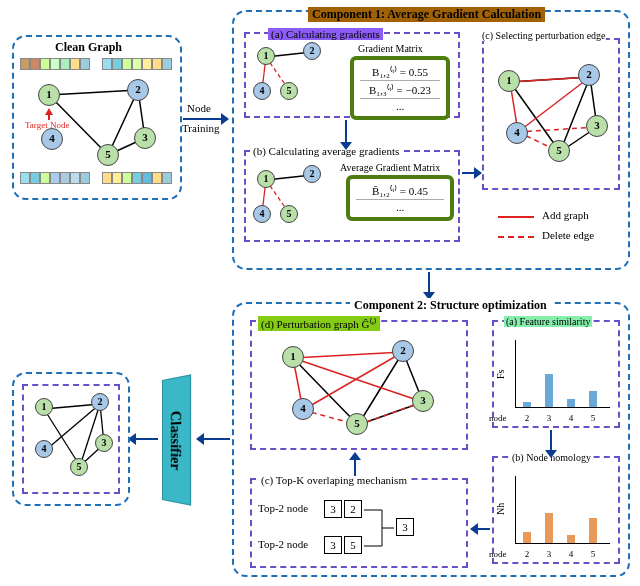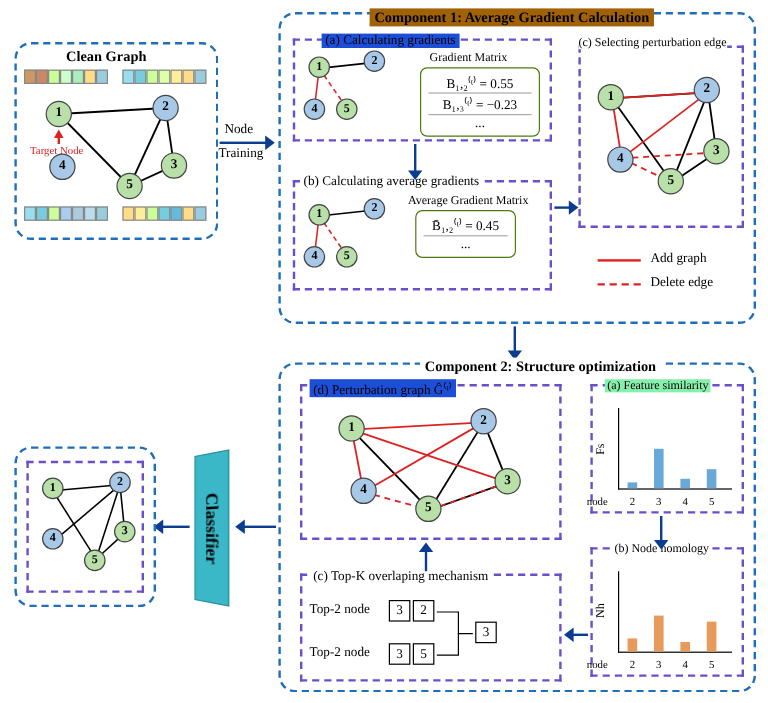--- a/index.html
+++ b/index.html
@@ -57,21 +57,21 @@
   .feature-bar span {
     width: 10px; height: 12px; border: 0.5px solid #888;
   }
   .arrow-head {
     position: absolute;
     width: 0; height: 0;
   }
   .label { position: absolute; font-size: 11px; }
   .grad-box {
     position: absolute;
-    border: 1px solid #4d7c0f;
+    border: 4px solid #4d7c0f;
     border-radius: 6px;
     background: #fff;
     padding: 3px 6px;
     text-align: center;
     font-size: 11px;
     font-family: 'Times New Roman', serif;
   }
   .grad-box div { border-bottom: 0.5px solid #aaa; padding: 1px 0; }
   .grad-box div:last-child { border-bottom: none; }
   .legend-line {
@@ -172,21 +172,21 @@
 
 <div class="label" style="left:187px; top:102px;">Node</div>
 <div class="label" style="left:182px; top:122px;">Training</div>
 <div style="position:absolute;left:183px;top:118px;width:40px;height:2px;background:#0a3d8f;"></div>
 <div class="arrow-head" style="left:221px;top:113px;border-left:8px solid #0a3d8f;border-top:6px solid transparent;border-bottom:6px solid transparent;"></div>
 
 <div class="dashed-box blue-box" style="left:232px; top:10px; width:398px; height:260px;"></div>
 <div class="title" style="left:308px; top:7px; background:#a16207; padding:0 4px;">Component 1: Average Gradient Calculation</div>
 
 <div class="dashed-box purple-box" style="left:244px; top:32px; width:216px; height:86px;"></div>
-<div class="subtitle" style="left:268px; top:28px; background:#1d4ed8; padding:0 3px;">(a) Calculating gradients</div>
+<div class="subtitle" style="left:268px; top:28px; background:#8b5cf6; padding:0 3px;">(a) Calculating gradients</div>
 <svg class="edges" style="left:244px;top:32px" width="110" height="90">
   <line x1="22" y1="25" x2="68" y2="20" stroke="#000" stroke-width="1.3"></line>
   <line x1="22" y1="25" x2="18" y2="58" stroke="#d22" stroke-width="1.3"></line>
   <line x1="22" y1="25" x2="45" y2="58" stroke="#d22" stroke-width="1.3" stroke-dasharray="4 3"></line>
 </svg>
 <div class="node node-sm green" style="left:257px; top:47px;">1</div>
 <div class="node node-sm blue" style="left:303px; top:42px;">2</div>
 <div class="node node-sm blue" style="left:253px; top:82px;">4</div>
 <div class="node node-sm green" style="left:280px; top:82px;">5</div>
 <div class="subtitle" style="left:358px; top:43px; font-size:10px;">Gradient Matrix</div>
@@ -201,21 +201,21 @@
 <svg class="edges" style="left:244px;top:155px" width="110" height="90">
   <line x1="22" y1="25" x2="68" y2="20" stroke="#000" stroke-width="1.3"></line>
   <line x1="22" y1="25" x2="18" y2="58" stroke="#d22" stroke-width="1.3"></line>
   <line x1="22" y1="25" x2="45" y2="58" stroke="#d22" stroke-width="1.3" stroke-dasharray="4 3"></line>
 </svg>
 <div class="node node-sm green" style="left:257px; top:170px;">1</div>
 <div class="node node-sm blue" style="left:303px; top:165px;">2</div>
 <div class="node node-sm blue" style="left:253px; top:205px;">4</div>
 <div class="node node-sm green" style="left:280px; top:205px;">5</div>
 <div class="subtitle" style="left:340px; top:162px; font-size:10px;">Average Gradient Matrix</div>
-<div class="grad-box" style="left:346px; top:175px; width:84px;">
+<div class="grad-box" style="left:346px; top:175px; width:108px;">
   <div>B̄₁,₂⁽ᵗ⁾ = 0.45</div>
   <div>...</div>
 </div>
 
 <div style="position:absolute;left:345px;top:120px;width:2px;height:24px;background:#0a3d8f;"></div>
 <div class="arrow-head" style="left:340px;top:142px;border-top:8px solid #0a3d8f;border-left:6px solid transparent;border-right:6px solid transparent;"></div>
 
 <div style="position:absolute;left:462px;top:172px;width:14px;height:2px;background:#0a3d8f;"></div>
 <div class="arrow-head" style="left:474px;top:167px;border-left:8px solid #0a3d8f;border-top:6px solid transparent;border-bottom:6px solid transparent;"></div>
 
@@ -244,21 +244,21 @@
 <div class="legend-line dash-red" style="left:498px; top:236px; width:36px;"></div>
 <div class="label" style="left:542px; top:229px;">Delete edge</div>
 
 <div style="position:absolute;left:428px;top:272px;width:2px;height:22px;background:#0a3d8f;"></div>
 <div class="arrow-head" style="left:423px;top:292px;border-top:8px solid #0a3d8f;border-left:6px solid transparent;border-right:6px solid transparent;"></div>
 
 <div class="dashed-box blue-box" style="left:232px; top:302px; width:398px; height:275px;"></div>
 <div class="title" style="left:350px; top:298px; background:#fff; padding:0 4px;">Component 2: Structure optimization</div>
 
 <div class="dashed-box purple-box" style="left:250px; top:320px; width:218px; height:130px;"></div>
-<div class="subtitle" style="left:258px; top:316px; background:#1d4ed8; padding:0 3px;">(d)  Perturbation graph Ĝ⁽ᵗ⁾</div>
+<div class="subtitle" style="left:258px; top:316px; background:#84cc16; padding:0 3px;">(d)  Perturbation graph Ĝ⁽ᵗ⁾</div>
 <svg class="edges" style="left:258px;top:330px" width="210" height="120">
   <line x1="35" y1="28" x2="145" y2="22" stroke="#d22" stroke-width="1.5"></line>
   <line x1="35" y1="28" x2="100" y2="95" stroke="#000" stroke-width="1.5"></line>
   <line x1="145" y1="22" x2="165" y2="72" stroke="#000" stroke-width="1.5"></line>
   <line x1="165" y1="72" x2="100" y2="95" stroke="#000" stroke-width="1.5"></line>
   <line x1="35" y1="28" x2="45" y2="80" stroke="#d22" stroke-width="1.5"></line>
   <line x1="45" y1="80" x2="145" y2="22" stroke="#d22" stroke-width="1.5"></line>
   <line x1="145" y1="22" x2="100" y2="95" stroke="#000" stroke-width="1.5"></line>
   <line x1="35" y1="28" x2="165" y2="72" stroke="#d22" stroke-width="1.5"></line>
   <line x1="45" y1="80" x2="100" y2="95" stroke="#d22" stroke-width="1.5" stroke-dasharray="5 4"></line>

